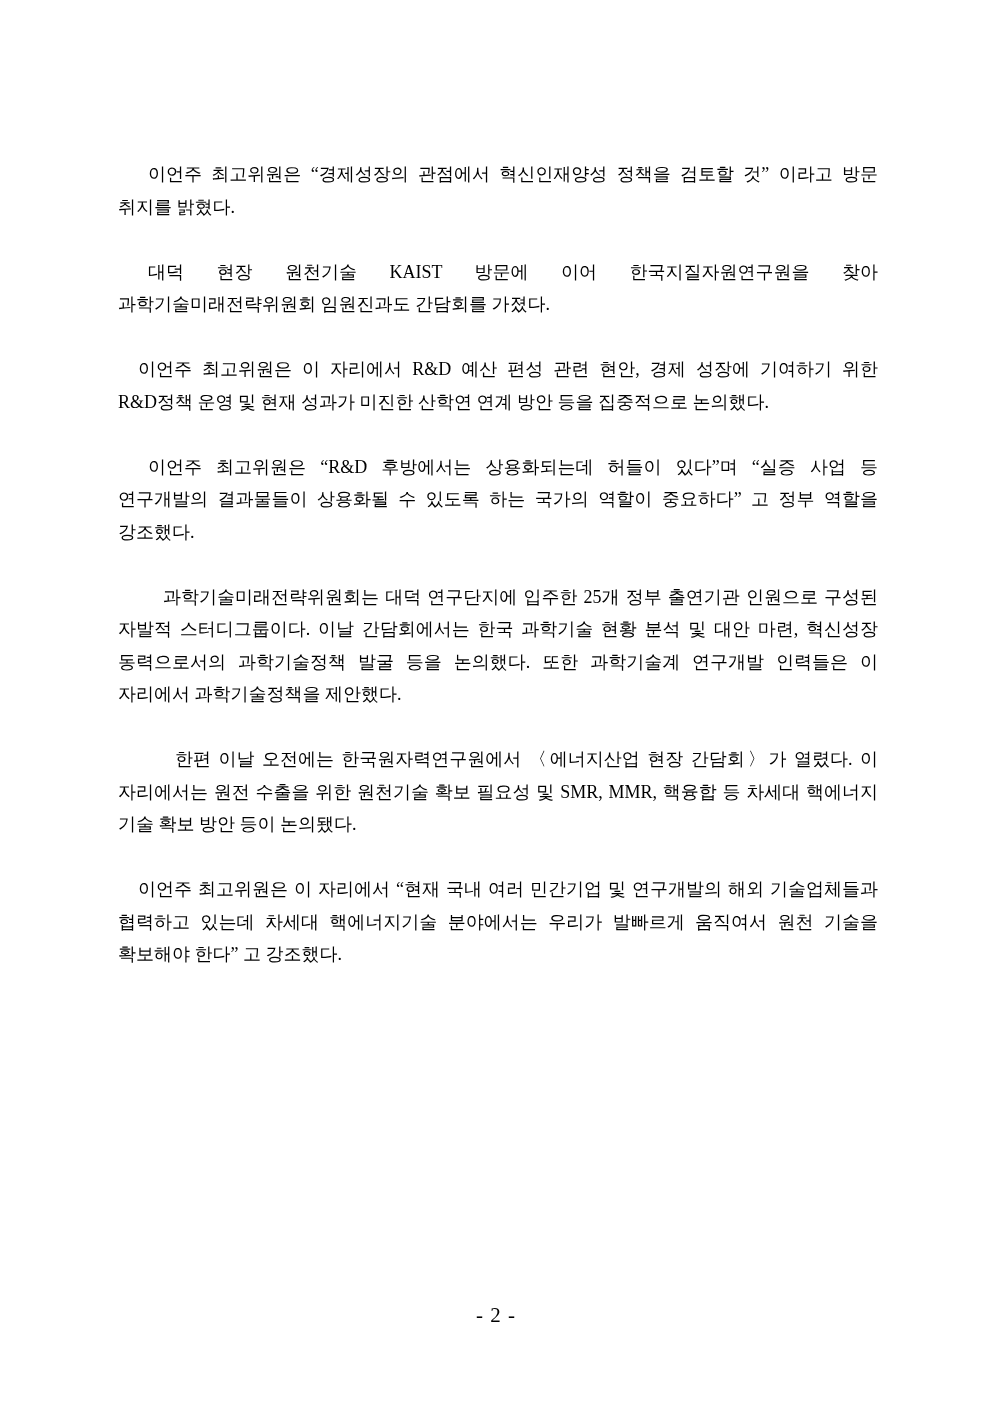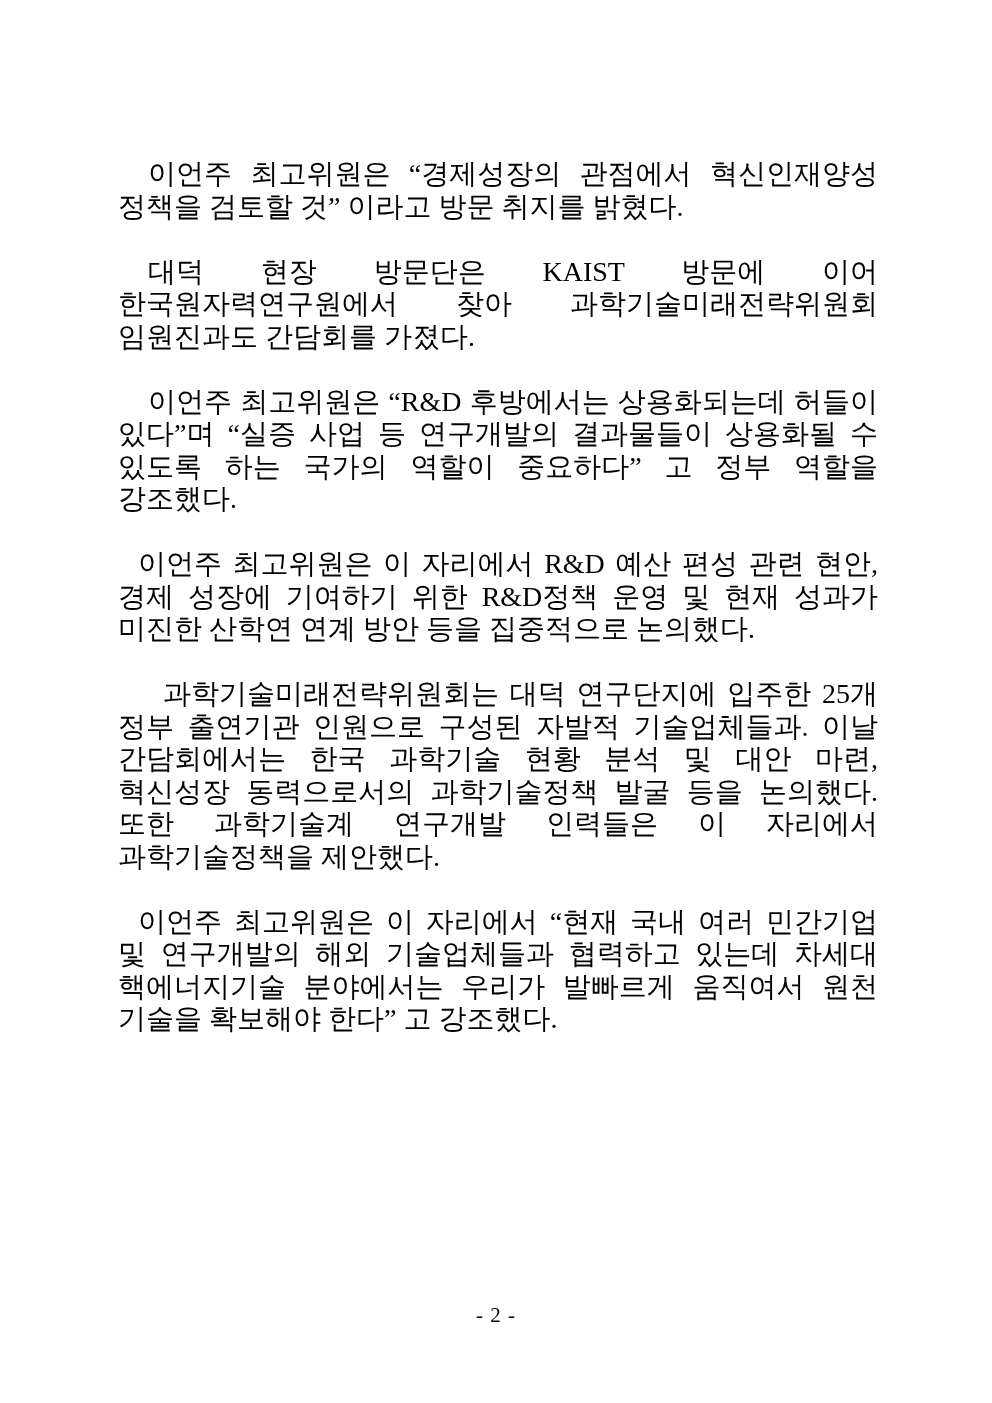--- a/index.html
+++ b/index.html
@@ -17,21 +17,21 @@
     overflow: hidden;
   }
   .content {
     position: absolute;
     left: 118px;
     top: 158px;
     width: 760px;
   }
   .para {
     margin: 0 0 32.5px 0;
-    font-size: 28px;
+    font-size: 18px;
     line-height: 32.5px;
     text-align: justify;
     text-align-last: left;
     -moz-text-align-last: left;
     text-justify: inter-word;
     word-break: keep-all;
     overflow-wrap: break-word;
   }
   .ind-20 { text-indent: 20px; }
   .ind-30 { text-indent: 30px; }
@@ -49,22 +49,23 @@
     letter-spacing: 1px;
     white-space: pre;
   }
 </style>
 </head>
 <body>
 
 <div class="page">
   <div class="content">
     <p class="para ind-30">이언주 최고위원은 “경제성장의 관점에서 혁신인재양성 정책을 검토할 것” 이라고 방문 취지를 밝혔다.</p>
-    <p class="para ind-30">대덕 현장 방문단은 KAIST 방문에 이어 한국원자력연구원에서 찾아 과학기술미래전략위원회 임원진과도 간담회를 가졌다.</p>
+    <p class="para ind-30">대덕 현장 원천기술 KAIST 방문에 이어 한국지질자원연구원을 찾아 과학기술미래전략위원회 임원진과도 간담회를 가졌다.</p>
+    <p class="para ind-20">이언주 최고위원은 이 자리에서 R&amp;D 예산 편성 관련 현안, 경제 성장에 기여하기 위한 R&amp;D정책 운영 및 현재 성과가 미진한 산학연 연계 방안 등을 집중적으로 논의했다.</p>
     <p class="para ind-30">이언주 최고위원은 “R&amp;D 후방에서는 상용화되는데 허들이 있다”며 “실증 사업 등 연구개발의 결과물들이 상용화될 수 있도록 하는 국가의 역할이 중요하다” 고 정부 역할을 강조했다.</p>
-    <p class="para ind-20">이언주 최고위원은 이 자리에서 R&amp;D 예산 편성 관련 현안, 경제 성장에 기여하기 위한 R&amp;D정책 운영 및 현재 성과가 미진한 산학연 연계 방안 등을 집중적으로 논의했다.</p>
-    <p class="para ind-45">과학기술미래전략위원회는 대덕 연구단지에 입주한 25개 정부 출연기관 인원으로 구성된 자발적 기술업체들과. 이날 간담회에서는 한국 과학기술 현황 분석 및 대안 마련, 혁신성장 동력으로서의 과학기술정책 발굴 등을 논의했다. 또한 과학기술계 연구개발 인력들은 이 자리에서 과학기술정책을 제안했다.</p>
+    <p class="para ind-45">과학기술미래전략위원회는 대덕 연구단지에 입주한 25개 정부 출연기관 인원으로 구성된 자발적 스터디그룹이다. 이날 간담회에서는 한국 과학기술 현황 분석 및 대안 마련, 혁신성장 동력으로서의 과학기술정책 발굴 등을 논의했다. 또한 과학기술계 연구개발 인력들은 이 자리에서 과학기술정책을 제안했다.</p>
+    <p class="para ind-57">한편 이날 오전에는 한국원자력연구원에서 〈에너지산업 현장 간담회〉가 열렸다. 이 자리에서는 원전 수출을 위한 원천기술 확보 필요성 및 SMR, MMR, 핵융합 등 차세대 핵에너지 기술 확보 방안 등이 논의됐다.</p>
     <p class="para ind-20">이언주 최고위원은 이 자리에서 “현재 국내 여러 민간기업 및 연구개발의 해외 기술업체들과 협력하고 있는데 차세대 핵에너지기술 분야에서는 우리가 발빠르게 움직여서 원천 기술을 확보해야 한다” 고 강조했다.</p>
   </div>
   <div class="footer">
     <span class="page-number">- 2 -</span>
   </div>
 </div>
 
 </body></html>

